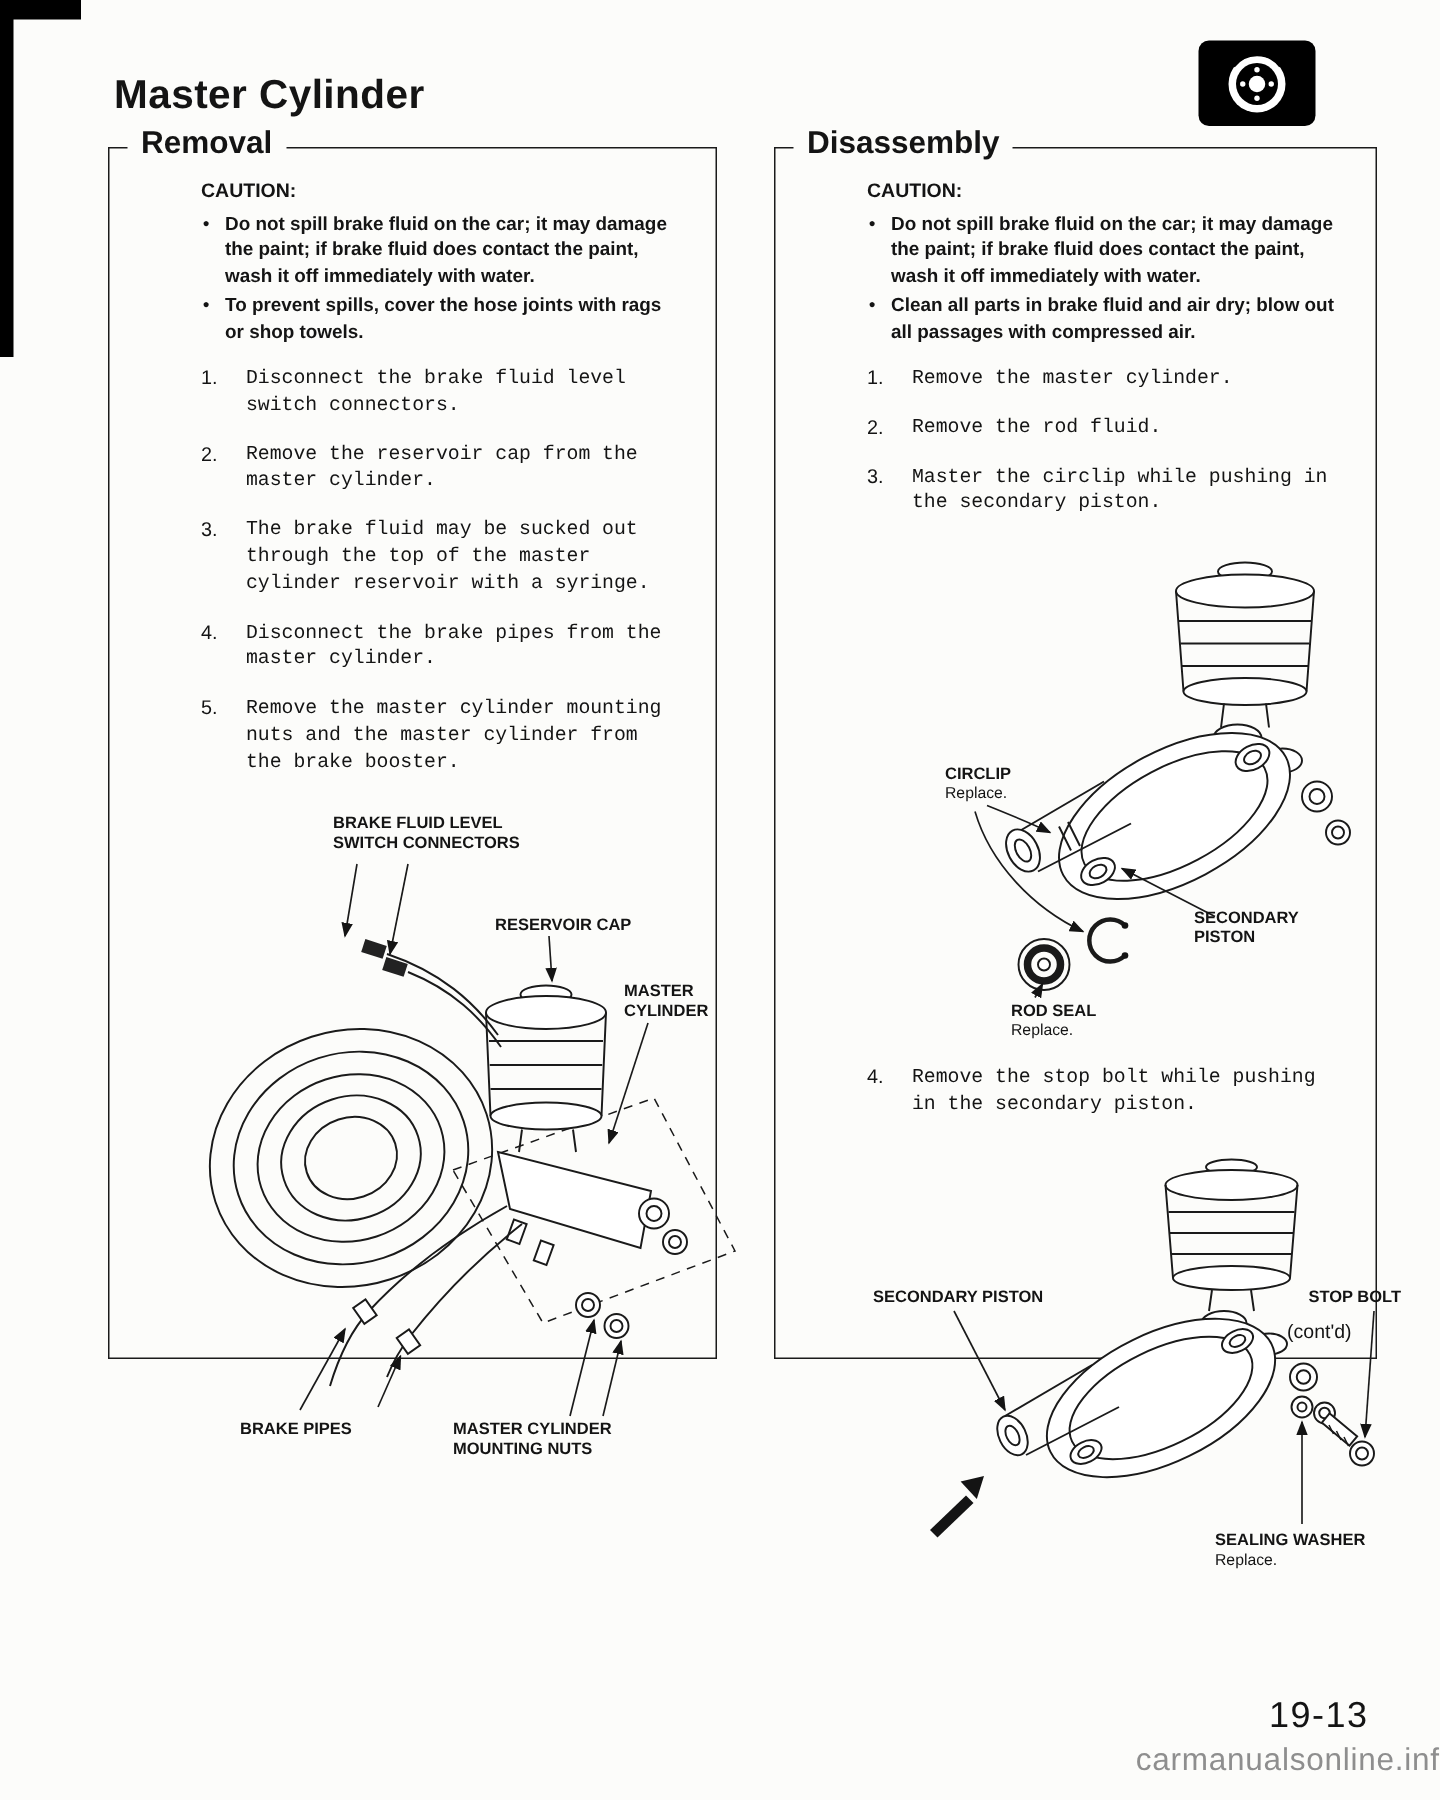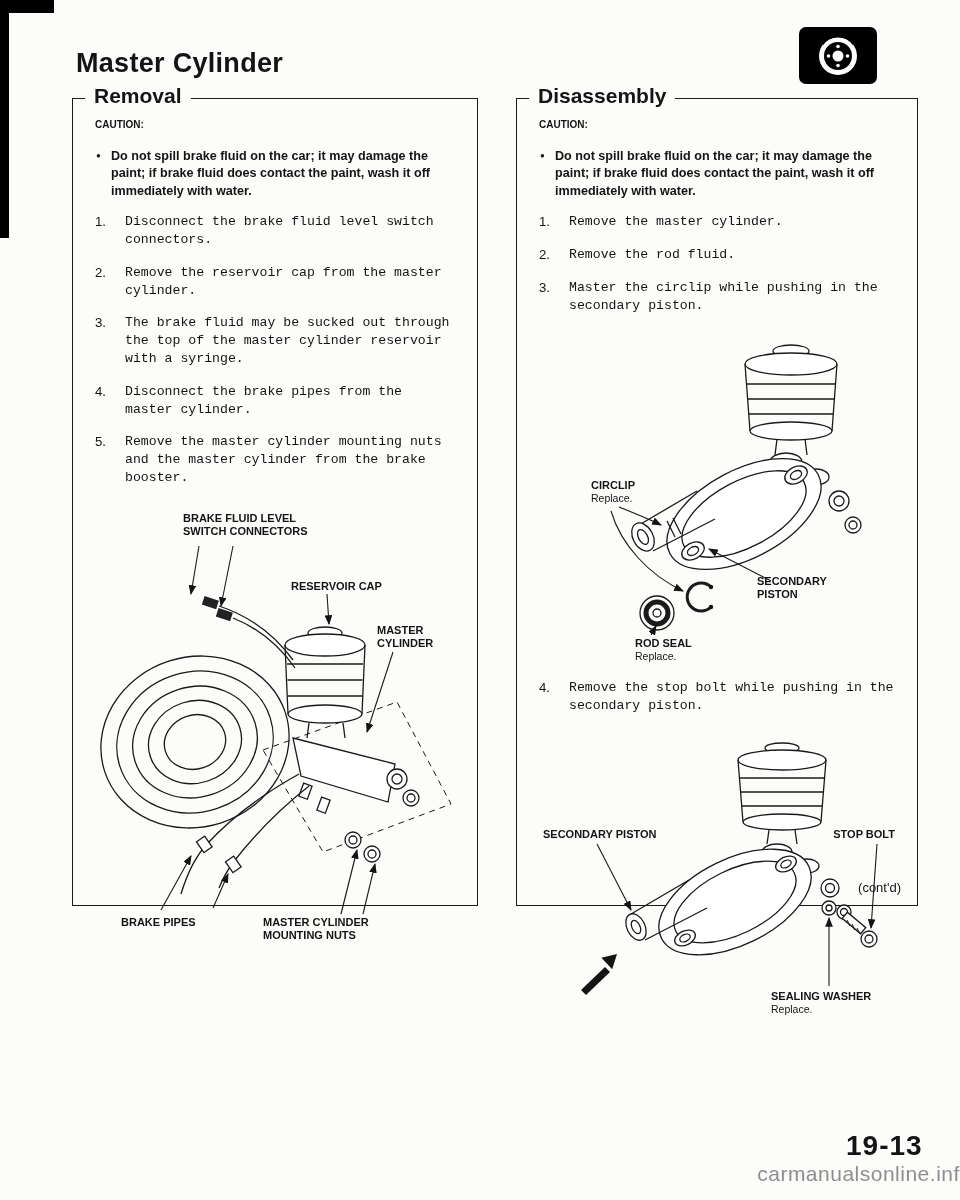--- a/index.html
+++ b/index.html
@@ -10,49 +10,49 @@
     font-family:"Liberation Sans", sans-serif; color:#141414;
   }
   .edge-top  { position:absolute; left:0; top:0; width:54px; height:13px; background:#000; }
   .edge-left { position:absolute; left:0; top:0; width:9px;  height:238px; background:#000; }
 
   .title { position:absolute; left:76px; top:48px; font-size:27px; font-weight:700; letter-spacing:.3px; }
 
   .brake-icon { position:absolute; left:799px; top:27px; width:78px; height:57px;
     background:#000; border-radius:7px; display:flex; align-items:center; justify-content:center; }
 
-  .box { position:absolute; top:98px; height:808px; border:1.6px solid #1a1a1a; }
+  .box { position:absolute; top:98px; height:808px; border:1.6px solid #1a1a1a;padding-left:39px; }
   .box-left  { left:72px;  width:406px; }
   .box-right { left:516px; width:402px; }
   .box-label { position:absolute; top:-15px; left:12px; background:#fcfcfa;
     padding:0 9px; font-size:21px; font-weight:700; }
 
   .box-content { padding:20px 22px 0 22px; }
 
-  .caution-title { font-weight:700; font-size:10px; margin-bottom:18px; }
+  .caution-title { font-weight:700; font-size:13px; margin-bottom:7px; }
   .cautions { list-style:none; margin:0 0 13px 1px; }
   .cautions li { position:relative; padding-left:15px; font-weight:700;
     font-size:12.6px; line-height:1.38; margin-bottom:2px; }
   .cautions li::before { content:"●"; position:absolute; left:0; top:2px; font-size:8px; }
 
   .step { display:flex; margin-bottom:15px; font-size:13.2px; line-height:1.35; }
   .step-num { flex:0 0 30px; }
   .step-text { flex:1;font-family:Liberation Mono, monospace; }
 
   .diagram { display:block; }
   #diag-removal  { width:362px; height:470px; margin-top:14px; }
   #diag-circlip  { width:358px; height:340px; margin-top:6px; }
   #diag-stopbolt { width:358px; height:300px; margin-top:2px; }
 
   .dlabel text { font:700 11px "Liberation Sans", sans-serif; fill:#141414; }
   .dlabel text.dsub { font:400 10.5px "Liberation Sans", sans-serif; }
 
   .contd { position:absolute; right:16px; bottom:10px; font-size:13px;margin-top:12px; }
 
-  .page-number { position:absolute; left:846px; top:1130px; font-size:28px; font-weight:700; letter-spacing:1px; }
+  .page-number { position:absolute; left:846px; top:1130px; font-size:24px; font-weight:400; letter-spacing:1px; }
   .watermark { position:absolute; right:-12px; top:1162px; font-size:21px; color:#8e8e8e;
     white-space:nowrap; letter-spacing:.5px; }
 </style>
 </head>
 <body>
 
 <div class="page">
 
   <div class="edge-top"></div>
   <div class="edge-left"></div>
@@ -72,20 +72,21 @@
     </svg>
   </div>
 
   <section class="box box-left">
     <span class="box-label">Removal</span>
     <div class="box-content">
 
       <p class="caution-title">CAUTION:</p>
       <ul class="cautions">
         <li>Do not spill brake fluid on the car; it may damage the paint; if brake fluid does contact the paint, wash it off immediately with water.</li>
+        <li>To prevent spills, cover the hose joints with rags or shop towels.</li>
       </ul>
 
       <div class="step">
         <span class="step-num">1.</span>
         <span class="step-text">Disconnect the brake fluid level switch connectors.</span>
       </div>
       <div class="step">
         <span class="step-num">2.</span>
         <span class="step-text">Remove the reservoir cap from the master cylinder.</span>
       </div>
@@ -177,20 +178,21 @@
     </div>
   </section>
 
   <section class="box box-right">
     <span class="box-label">Disassembly</span>
     <div class="box-content">
 
       <p class="caution-title">CAUTION:</p>
       <ul class="cautions">
         <li>Do not spill brake fluid on the car; it may damage the paint; if brake fluid does contact the paint, wash it off immediately with water.</li>
+        <li>Clean all parts in brake fluid and air dry; blow out all passages with compressed air.</li>
       </ul>
 
       <div class="step">
         <span class="step-num">1.</span>
         <span class="step-text">Remove the master cylinder.</span>
       </div>
       <div class="step">
         <span class="step-num">2.</span>
         <span class="step-text">Remove the rod fluid.</span>
       </div>

